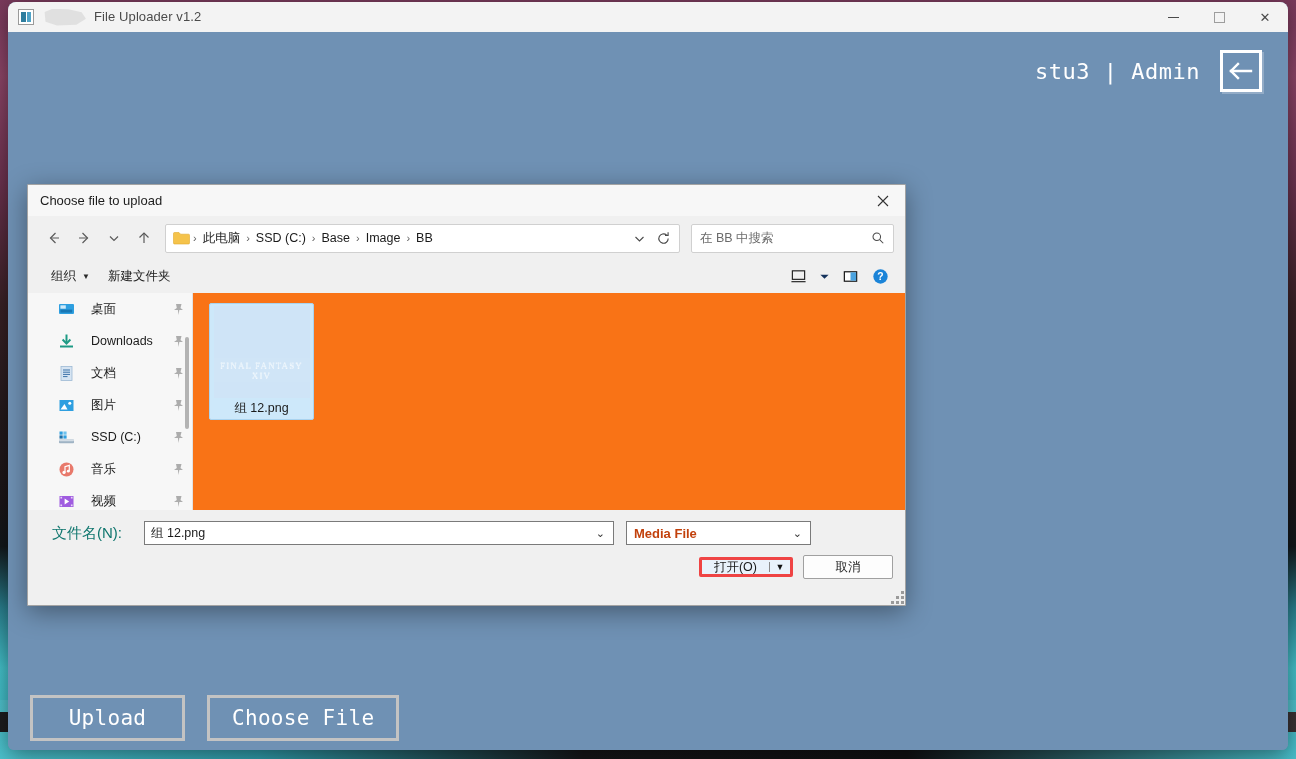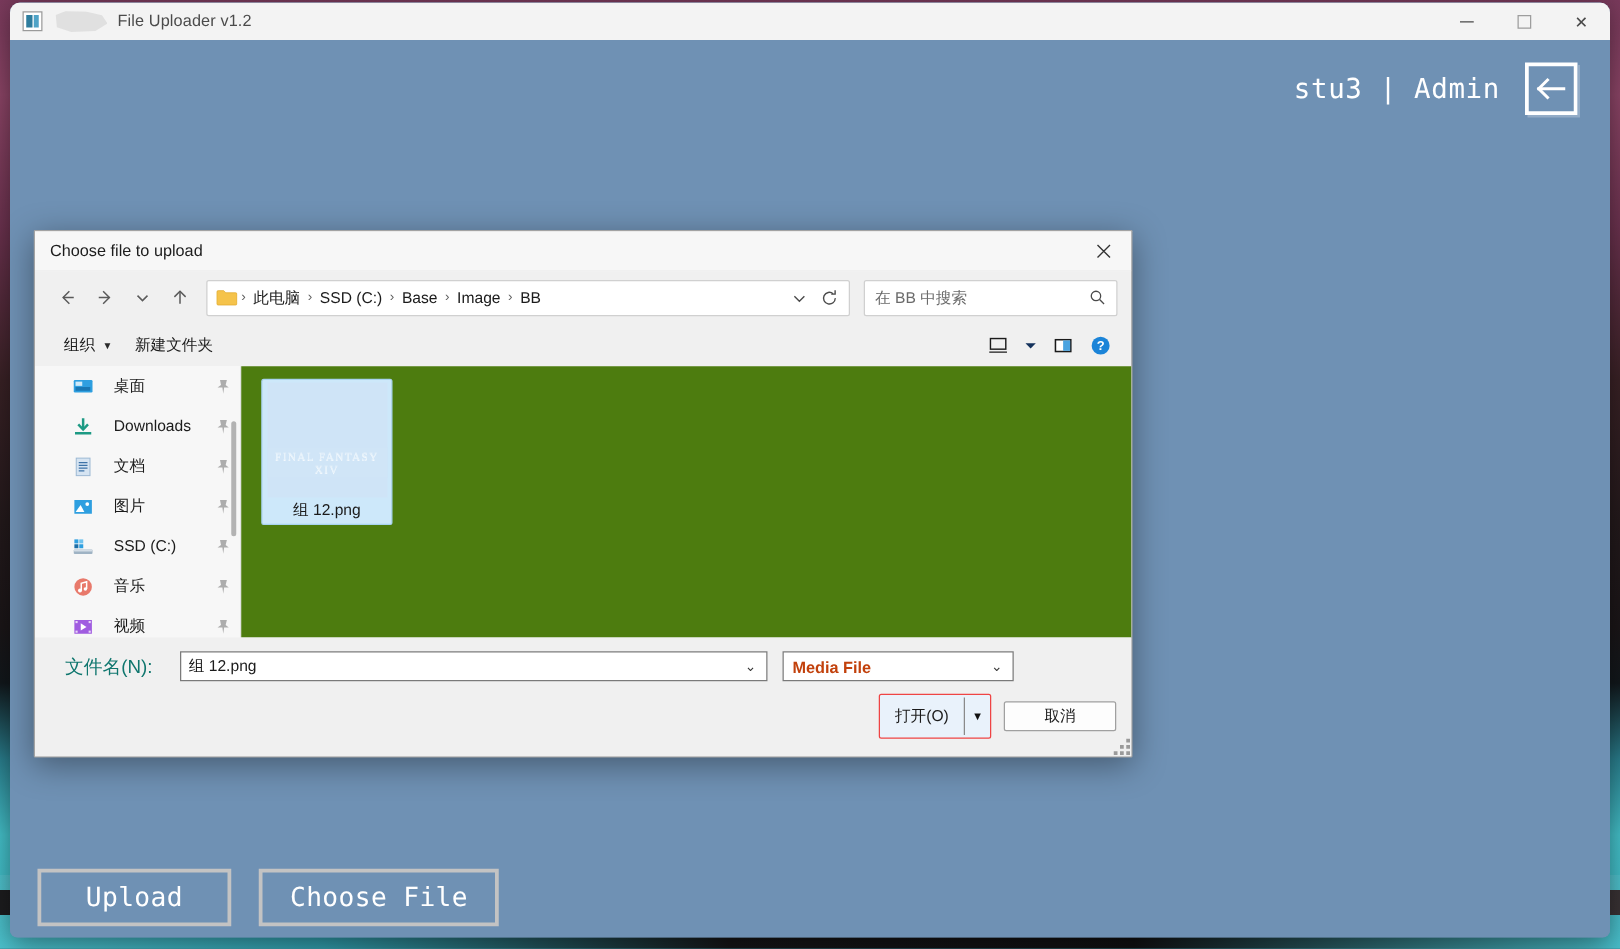--- a/index.html
+++ b/index.html
@@ -256,21 +256,21 @@
   }
   .sb-pin { width: 11px; height: 13px; flex: none; opacity: .55; }
   #sidebar-scrollbar {
     position: absolute; right: 3px; top: 44px;
     width: 4px; height: 92px; background: #b3b3b3; border-radius: 2px;
   }
   #sidebar-divider {
     width: 1px; background: #e2e2e2; flex: none;
   }
   #filelist {
-    flex: 1; background: #4d7c0f; padding: 10px 0 0 16px;
+    flex: 1; background: #f97316; padding: 10px 0 0 16px;
     display: flex; flex-wrap: wrap; align-content: flex-start; gap: 10px;
   }
   .file-tile {
     width: 105px; height: 117px;
     display: flex; flex-direction: column; align-items: center;
     cursor: pointer; border-radius: 2px;
   }
   .file-tile.selected { background: #cde8fa; border: 1px solid #a9d3ef; }
   .file-thumb {
     width: 96px; height: 92px; margin-top: 2px;
@@ -323,21 +323,21 @@
     cursor: pointer;
   }
   #filetype-value { flex: 1; font-size: 13px; color: #c2410c; font-weight: bold; }
   #filetype-chevron { color: #333; font-size: 11px; padding: 0 6px; }
   #button-row {
     display: flex; justify-content: flex-end; align-items: center;
     gap: 10px; padding: 10px 14px 0 0;
   }
   #open-split {
     display: flex; align-items: stretch;
-    height: 36px; border: 1px solid #ef4444; background: #e9f2fb;
+    height: 20px; border: 3px solid #ef4444; background: #e9f2fb;
     border-radius: 2px; cursor: pointer;
   }
   #open-label {
     padding: 0 12px; display: flex; align-items: center;
     font-size: 12.5px; color: #1b1b1b;
   }
   #open-divider { width: 1px; background: #8a8a8a; margin: 2px 0; }
   #open-caret {
     width: 20px; display: flex; align-items: center; justify-content: center;
     font-size: 9px; color: #111;

